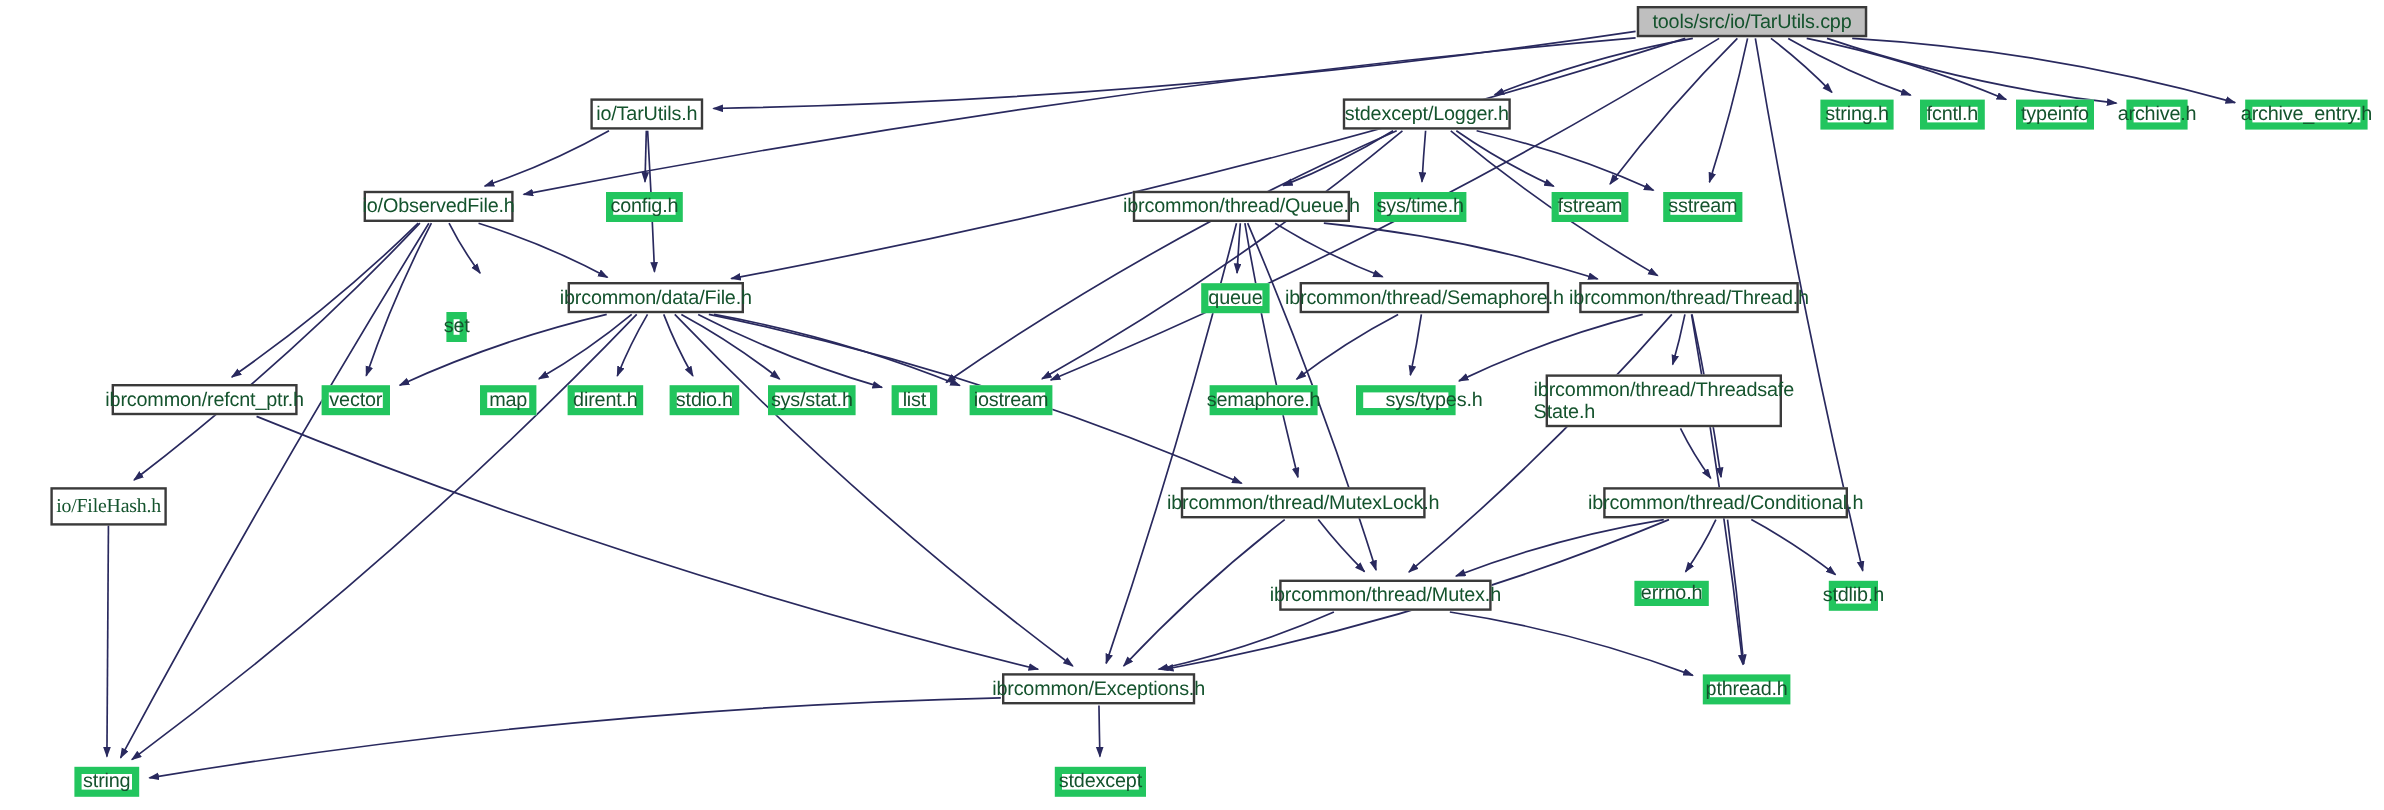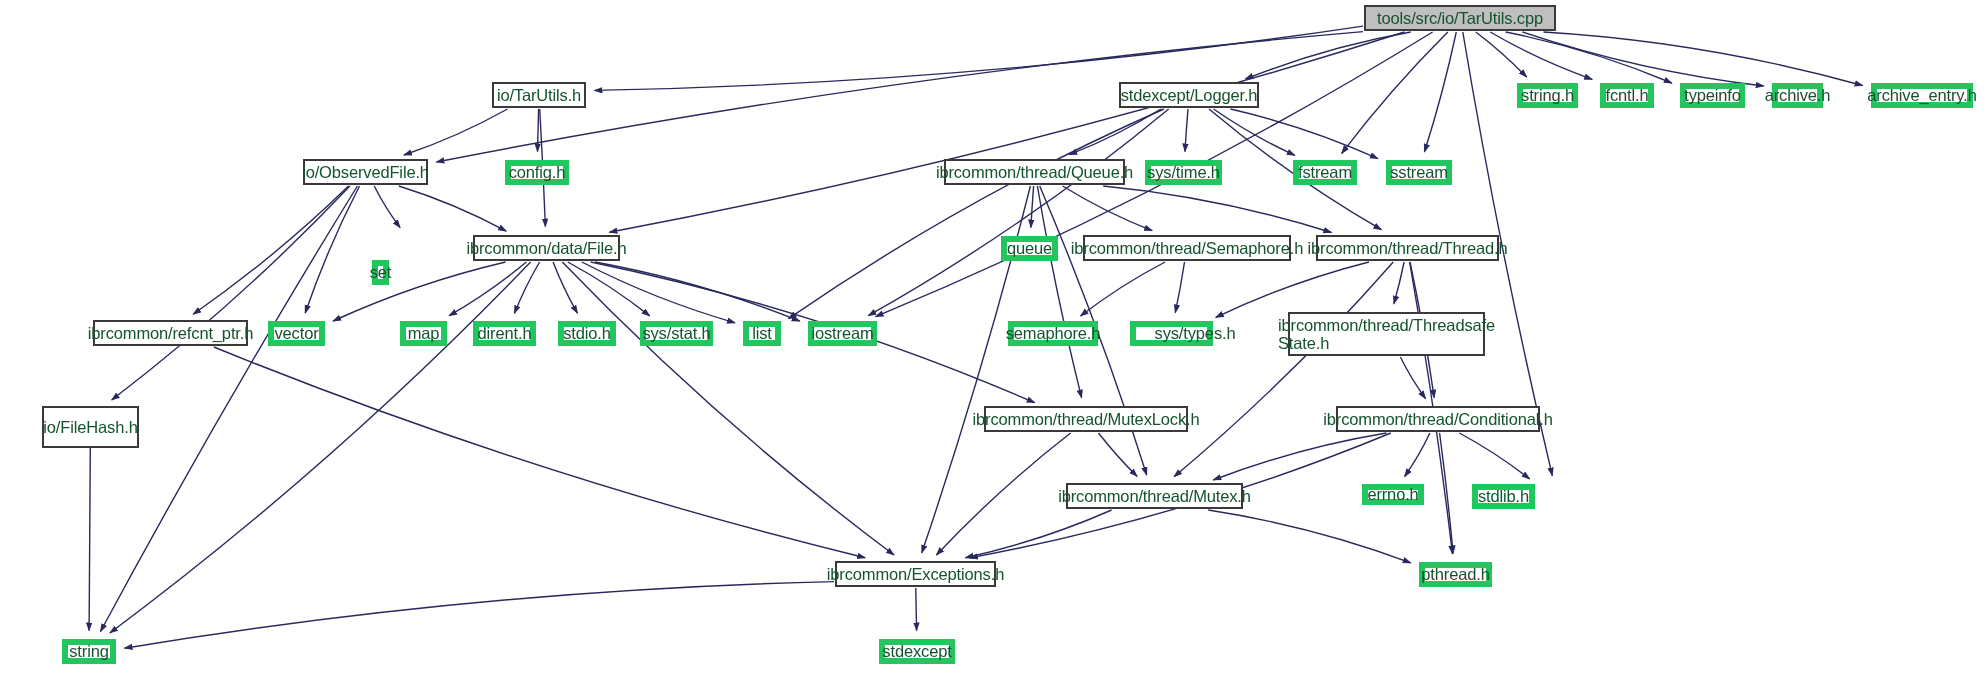--- a/index.html
+++ b/index.html
@@ -154,24 +154,24 @@
       <div class="node sys" style="left: 400px; top: 321px; width: 47px; height: 25px;">map</div>
       <div class="node sys" style="left: 473px; top: 321px; width: 63px; height: 25px;">dirent.h</div>
       <div class="node sys" style="left: 558px; top: 321px; width: 58px; height: 25px;">stdio.h</div>
       <div class="node sys" style="left: 640px; top: 321px; width: 73px; height: 25px;">sys/stat.h</div>
       <div class="node sys" style="left: 743px; top: 321px; width: 38px; height: 25px;">list</div>
       <div class="node sys" style="left: 808px; top: 321px; width: 69px; height: 25px;">iostream</div>
       <div class="node sys" style="left: 1008px; top: 321px; width: 90px; height: 25px;">semaphore.h</div>
       <div class="node sys" style="left: 1130px; top: 321px; width: 83px; height: 25px; padding-left: 47px;">sys/types.h</div>
       <div class="node proj" style="left: 1288px; top: 312px; width: 197px; height: 44px;">ibrcommon/thread/Threadsafe
 State.h</div>
-      <div class="node proj" style="left: 42px; top: 406px; width: 97px; height: 42px;">io/FileHash.h</div>
+      <div class="node proj" style="left: 42px; top: 406px; width: 97px; height: 32px; font-family: Liberation Serif, serif;">io/FileHash.h</div>
       <div class="node proj" style="left: 984px; top: 406px; width: 204px; height: 26px;">ibrcommon/thread/MutexLock.h</div>
       <div class="node proj" style="left: 1336px; top: 406px; width: 204px; height: 26px;">ibrcommon/thread/Conditional.h</div>
       <div class="node proj" style="left: 1066px; top: 483px; width: 177px; height: 26px;">ibrcommon/thread/Mutex.h</div>
       <div class="node sys" style="left: 1362px; top: 484px; width: 62px; height: 21px;">errno.h</div>
-      <div class="node sys" style="left: 1472px; top: 484px; width: 63px; height: 25px;">stdlib.h</div>
+      <div class="node sys" style="left: 1524px; top: 484px; width: 41px; height: 25px;">stdlib.h</div>
       <div class="node proj" style="left: 835px; top: 561px; width: 161px; height: 26px;">ibrcommon/Exceptions.h</div>
       <div class="node sys" style="left: 1419px; top: 562px; width: 73px; height: 25px;">pthread.h</div>
       <div class="node sys" style="left: 62px; top: 639px; width: 54px; height: 25px;">string</div>
       <div class="node sys" style="left: 879px; top: 639px; width: 76px; height: 25px;">stdexcept</div>
     </div>
 </div>
 
 </body></html>

